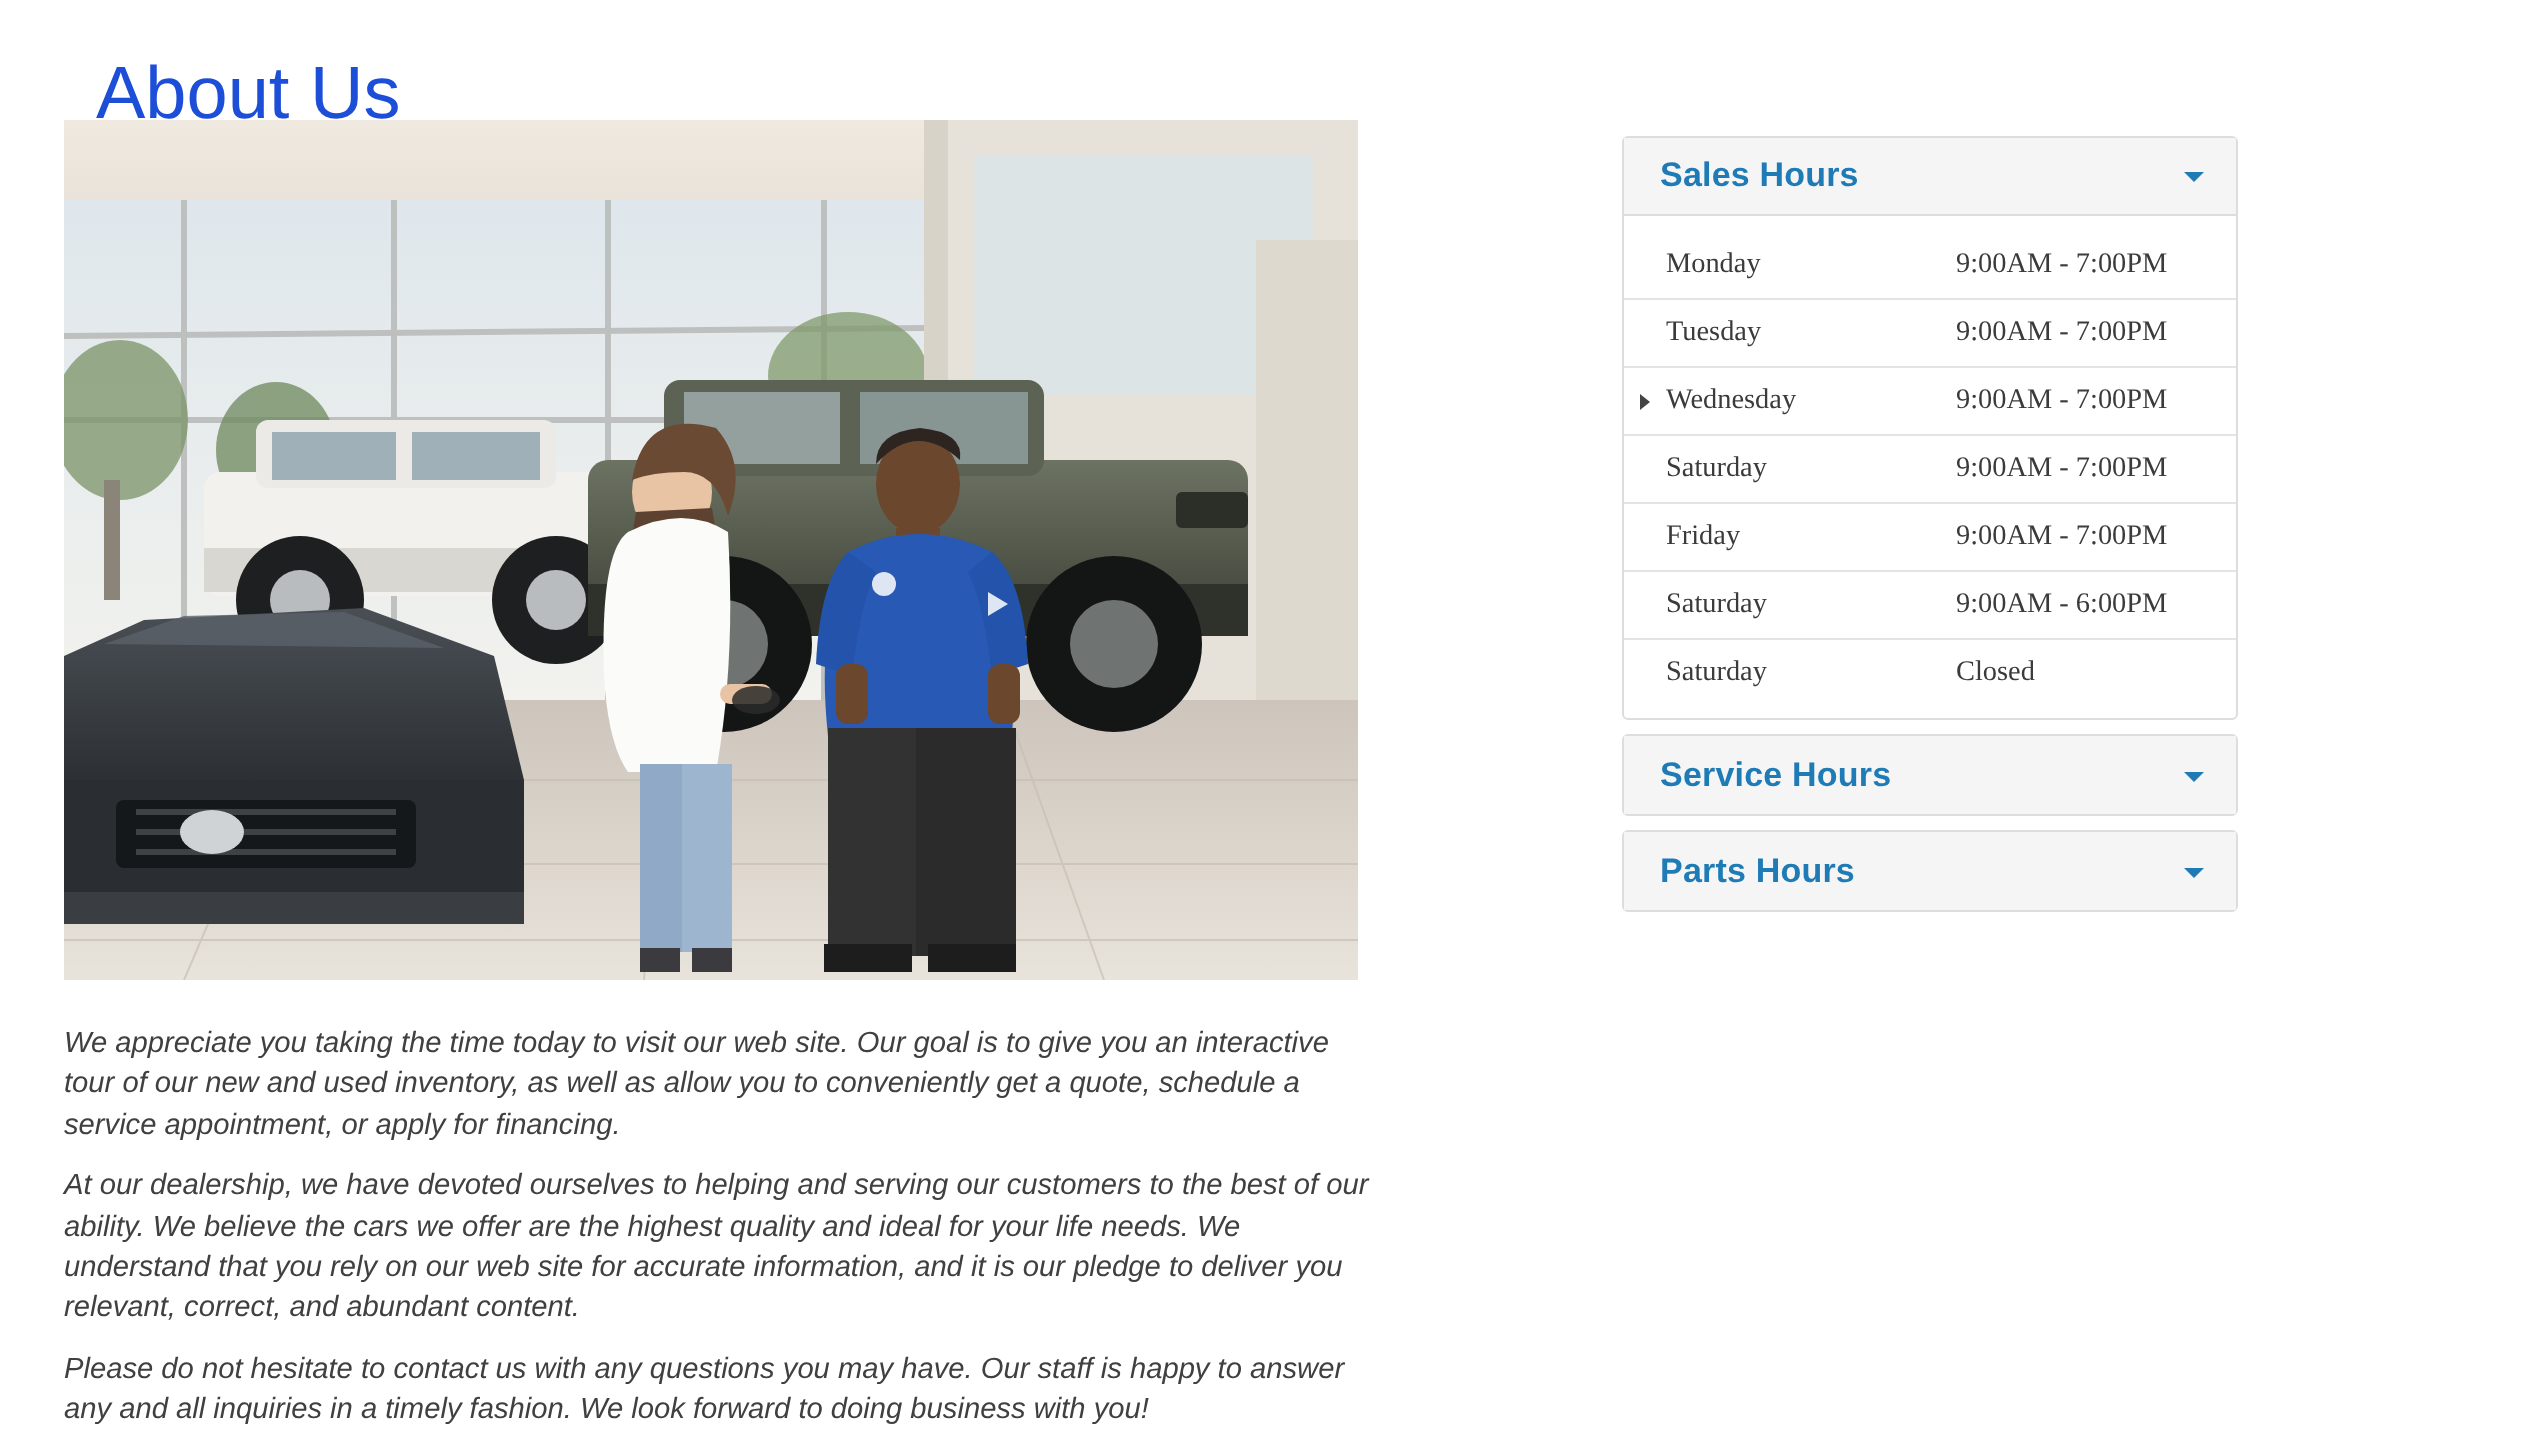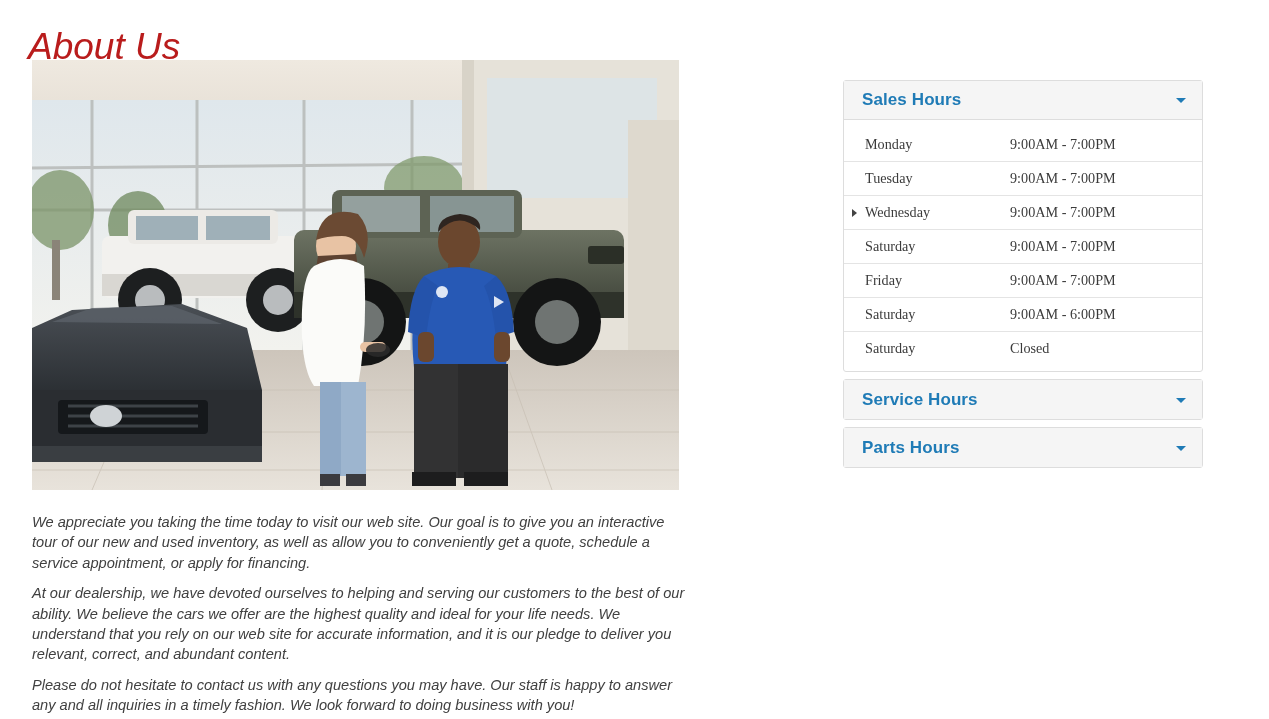--- a/index.html
+++ b/index.html
@@ -13,28 +13,27 @@
   }
   .page {
     position: relative;
     width: 1269px;
     height: 719px;
   }
 
   
   .page-title {
     position: absolute;
-    left: 28px;
+    left: 48px;
     top: -2px;
     font-size: 37px;
     font-weight: 400;
-    color: #b91c1c;
+    color: #1d4ed8;
     letter-spacing: 0px;
     line-height: 48px;
-    font-style: italic;
   }
 
   
   .hero {
     position: absolute;
     left: 32px;
     top: 60px;
     width: 647px;
     height: 430px;
     overflow: hidden;
@@ -51,23 +50,22 @@
     font-size: 14.6px;
     line-height: 20.4px;
     color: #404040;
   }
   .copy p { margin: 0 0 10px 0; font-style: italic; }
 
   
   .hours-col {
     position: absolute;
     left: 811px;
-    top: 80px;
-    width: 360px;
-    margin-left: 32px;
+    top: 68px;
+    width: 308px;
   }
   .panel {
     border: 1px solid #dddddd;
     border-radius: 3px;
     background: #ffffff;
     margin-bottom: 7px;
   }
   .panel-head {
     background: #f5f5f5;
     border-bottom: 1px solid #dddddd;

